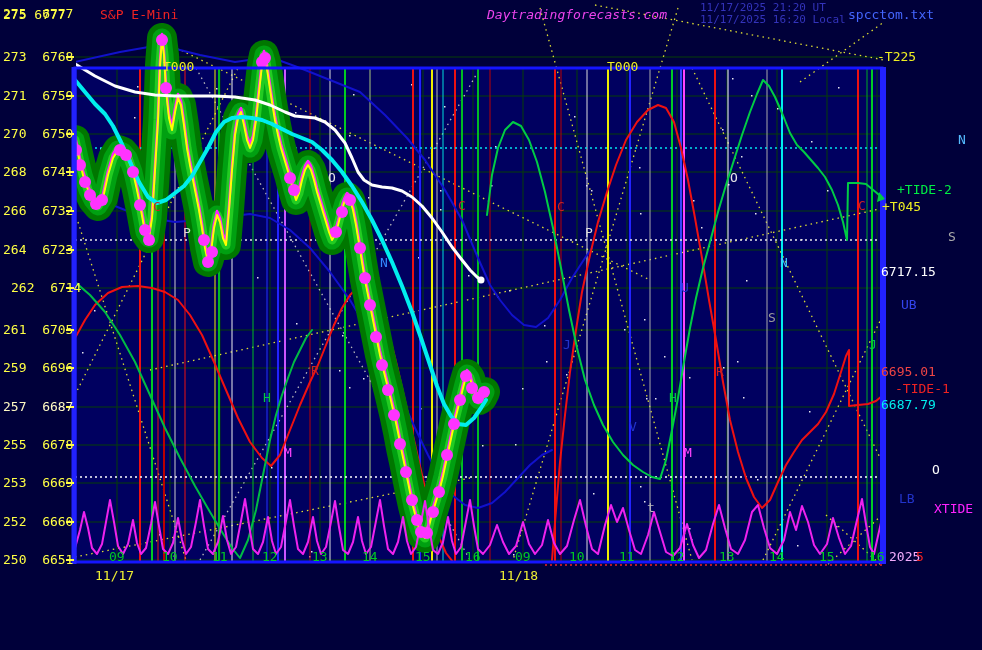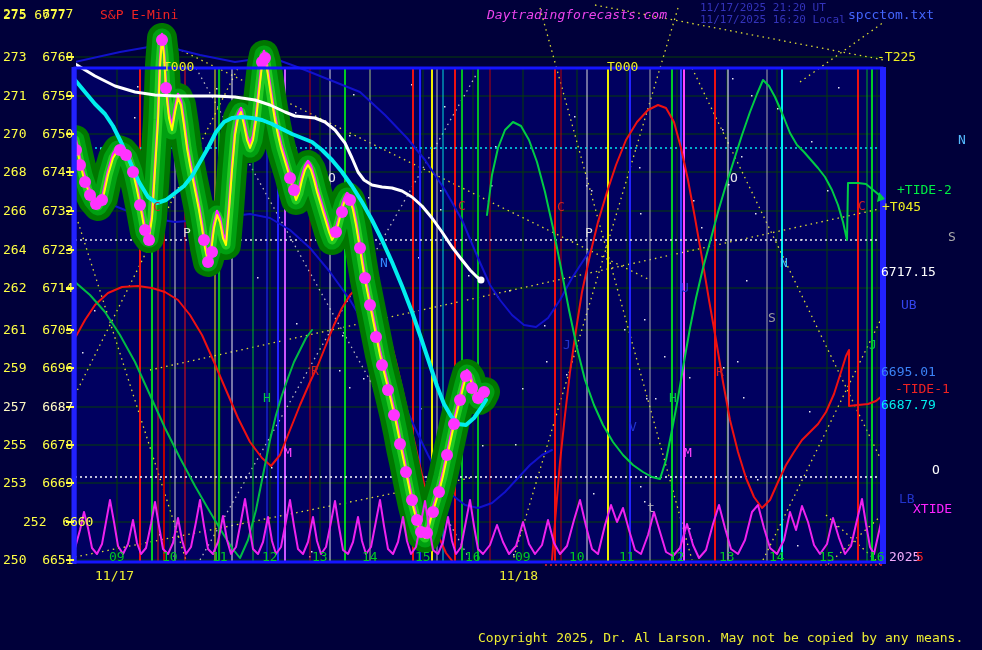--- a/index.html
+++ b/index.html
@@ -297,27 +297,27 @@
   <div class="lbl" style="left:848px;top:8px;color:#4466ff;">spcctom.txt</div>
 
   <div id="yaxis">
       <div class="lbl" style="left: 3px; top: 7px; color: rgb(255, 255, 68);">275  6777</div>
       <div class="lbl" style="left: 3px; top: 50px; color: rgb(255, 255, 68);">273  6768</div>
       <div class="lbl" style="left: 3px; top: 89px; color: rgb(255, 255, 68);">271  6759</div>
       <div class="lbl" style="left: 3px; top: 127px; color: rgb(255, 255, 68);">270  6750</div>
       <div class="lbl" style="left: 3px; top: 165px; color: rgb(255, 255, 68);">268  6741</div>
       <div class="lbl" style="left: 3px; top: 204px; color: rgb(255, 255, 68);">266  6732</div>
       <div class="lbl" style="left: 3px; top: 243px; color: rgb(255, 255, 68);">264  6723</div>
-      <div class="lbl" style="left: 3px; top: 281px; color: rgb(255, 255, 68);">262  6714</div>
+      <div class="lbl" style="left: 11px; top: 281px; color: rgb(255, 255, 68);">262  6714</div>
       <div class="lbl" style="left: 3px; top: 323px; color: rgb(255, 255, 68);">261  6705</div>
       <div class="lbl" style="left: 3px; top: 361px; color: rgb(255, 255, 68);">259  6696</div>
       <div class="lbl" style="left: 3px; top: 400px; color: #fef9c3;">257  6687</div>
       <div class="lbl" style="left: 3px; top: 438px; color: rgb(255, 255, 68);">255  6678</div>
       <div class="lbl" style="left: 3px; top: 476px; color: rgb(255, 255, 68); text-align: right;">253  6669</div>
-      <div class="lbl" style="left: 3px; top: 515px; color: rgb(255, 255, 68); margin-left: 20px;">252  6660</div>
+      <div class="lbl" style="left: 3px; top: 515px; color: rgb(255, 255, 68);">252  6660</div>
       <div class="lbl" style="left: 3px; top: 553px; color: rgb(255, 255, 68);">250  6651</div>
     </div>
   <div id="xaxis">
       <div class="lbl" style="left: 109px; top: 550px; color: rgb(0, 204, 34);">09</div>
       <div class="lbl" style="left: 162px; top: 550px; color: rgb(0, 204, 34);">10</div>
       <div class="lbl" style="left: 212px; top: 550px; color: rgb(0, 204, 34);">11</div>
       <div class="lbl" style="left: 262px; top: 550px; color: rgb(0, 204, 34);">12</div>
       <div class="lbl" style="left: 312px; top: 550px; color: rgb(0, 204, 34);">13</div>
       <div class="lbl" style="left: 362px; top: 550px; color: rgb(0, 204, 34);">14</div>
       <div class="lbl" style="left: 415px; top: 550px; color: rgb(0, 204, 34);">15</div>
@@ -334,26 +334,26 @@
       <div class="lbl" style="left: 499px; top: 569px; color: rgb(238, 238, 51);">11/18</div>
     </div>
   <div id="rlabels">
       <div class="lbl" style="left: 877px; top: 50px; color: rgb(238, 238, 34);">-T225</div>
       <div class="lbl" style="left: 958px; top: 133px; color: rgb(85, 187, 255);">N</div>
       <div class="lbl" style="left: 897px; top: 183px; color: rgb(0, 238, 68);">+TIDE-2</div>
       <div class="lbl" style="left: 882px; top: 200px; color: rgb(238, 238, 34);">+T045</div>
       <div class="lbl" style="left: 948px; top: 230px; color: rgb(170, 170, 170);">S</div>
       <div class="lbl" style="left: 881px; top: 265px; color: rgb(255, 255, 255);">6717.15</div>
       <div class="lbl" style="left: 901px; top: 298px; color: rgb(51, 68, 238);">UB</div>
-      <div class="lbl" style="left: 881px; top: 365px; color: #3b82f6;">6695.01</div>
+      <div class="lbl" style="left: 881px; top: 365px; color: #ef4444;">6695.01</div>
       <div class="lbl" style="left: 895px; top: 382px; color: rgb(238, 34, 34);">-TIDE-1</div>
       <div class="lbl" style="left: 881px; top: 398px; color: rgb(0, 238, 238);">6687.79</div>
       <div class="lbl" style="left: 932px; top: 463px; color: rgb(255, 255, 255);">O</div>
       <div class="lbl" style="left: 899px; top: 492px; color: rgb(34, 51, 204);">LB</div>
-      <div class="lbl" style="left: 913px; top: 502px; color: rgb(255, 34, 255);">XTIDE</div>
+      <div class="lbl" style="left: 934px; top: 502px; color: rgb(255, 34, 255);">XTIDE</div>
       <div class="lbl" style="left: 889px; top: 550px; color: #f0abfc;">2025</div>
       <div class="lbl" style="left: 916px; top: 550px; color: rgb(238, 34, 34);">5</div>
     </div>
   <div id="letters">
       <div class="lbl" style="left: 163px; top: 60px; color: rgb(238, 238, 34);">T000</div>
       <div class="lbl" style="left: 607px; top: 60px; color: rgb(238, 238, 34);">T000</div>
       <div class="lbl" style="left: 328px; top: 171px; color: rgb(232, 232, 232);">O</div>
       <div class="lbl" style="left: 730px; top: 171px; color: rgb(232, 232, 232);">O</div>
       <div class="lbl" style="left: 153px; top: 200px; color: rgb(204, 34, 34);">C</div>
       <div class="lbl" style="left: 458px; top: 199px; color: rgb(204, 34, 34);">C</div>
@@ -370,14 +370,13 @@
       <div class="lbl" style="left: 311px; top: 364px; color: rgb(204, 34, 34);">R</div>
       <div class="lbl" style="left: 716px; top: 365px; color: rgb(204, 34, 34);">R</div>
       <div class="lbl" style="left: 263px; top: 391px; color: rgb(0, 204, 68);">H</div>
       <div class="lbl" style="left: 669px; top: 391px; color: rgb(0, 204, 68);">H</div>
       <div class="lbl" style="left: 629px; top: 420px; color: rgb(34, 51, 204);">V</div>
       <div class="lbl" style="left: 284px; top: 446px; color: rgb(255, 68, 255);">M</div>
       <div class="lbl" style="left: 684px; top: 446px; color: rgb(255, 68, 255);">M</div>
       <div class="lbl" style="left: 647px; top: 501px; color: rgb(187, 187, 187);">t</div>
     </div>
 
-  <div class="lbl" style="left:478px;top:631px;color:#eeee33;">Copyright 2025, Dr. Al Larson. May not be copied by any means.</div>
 </div>
 
 </body></html>

